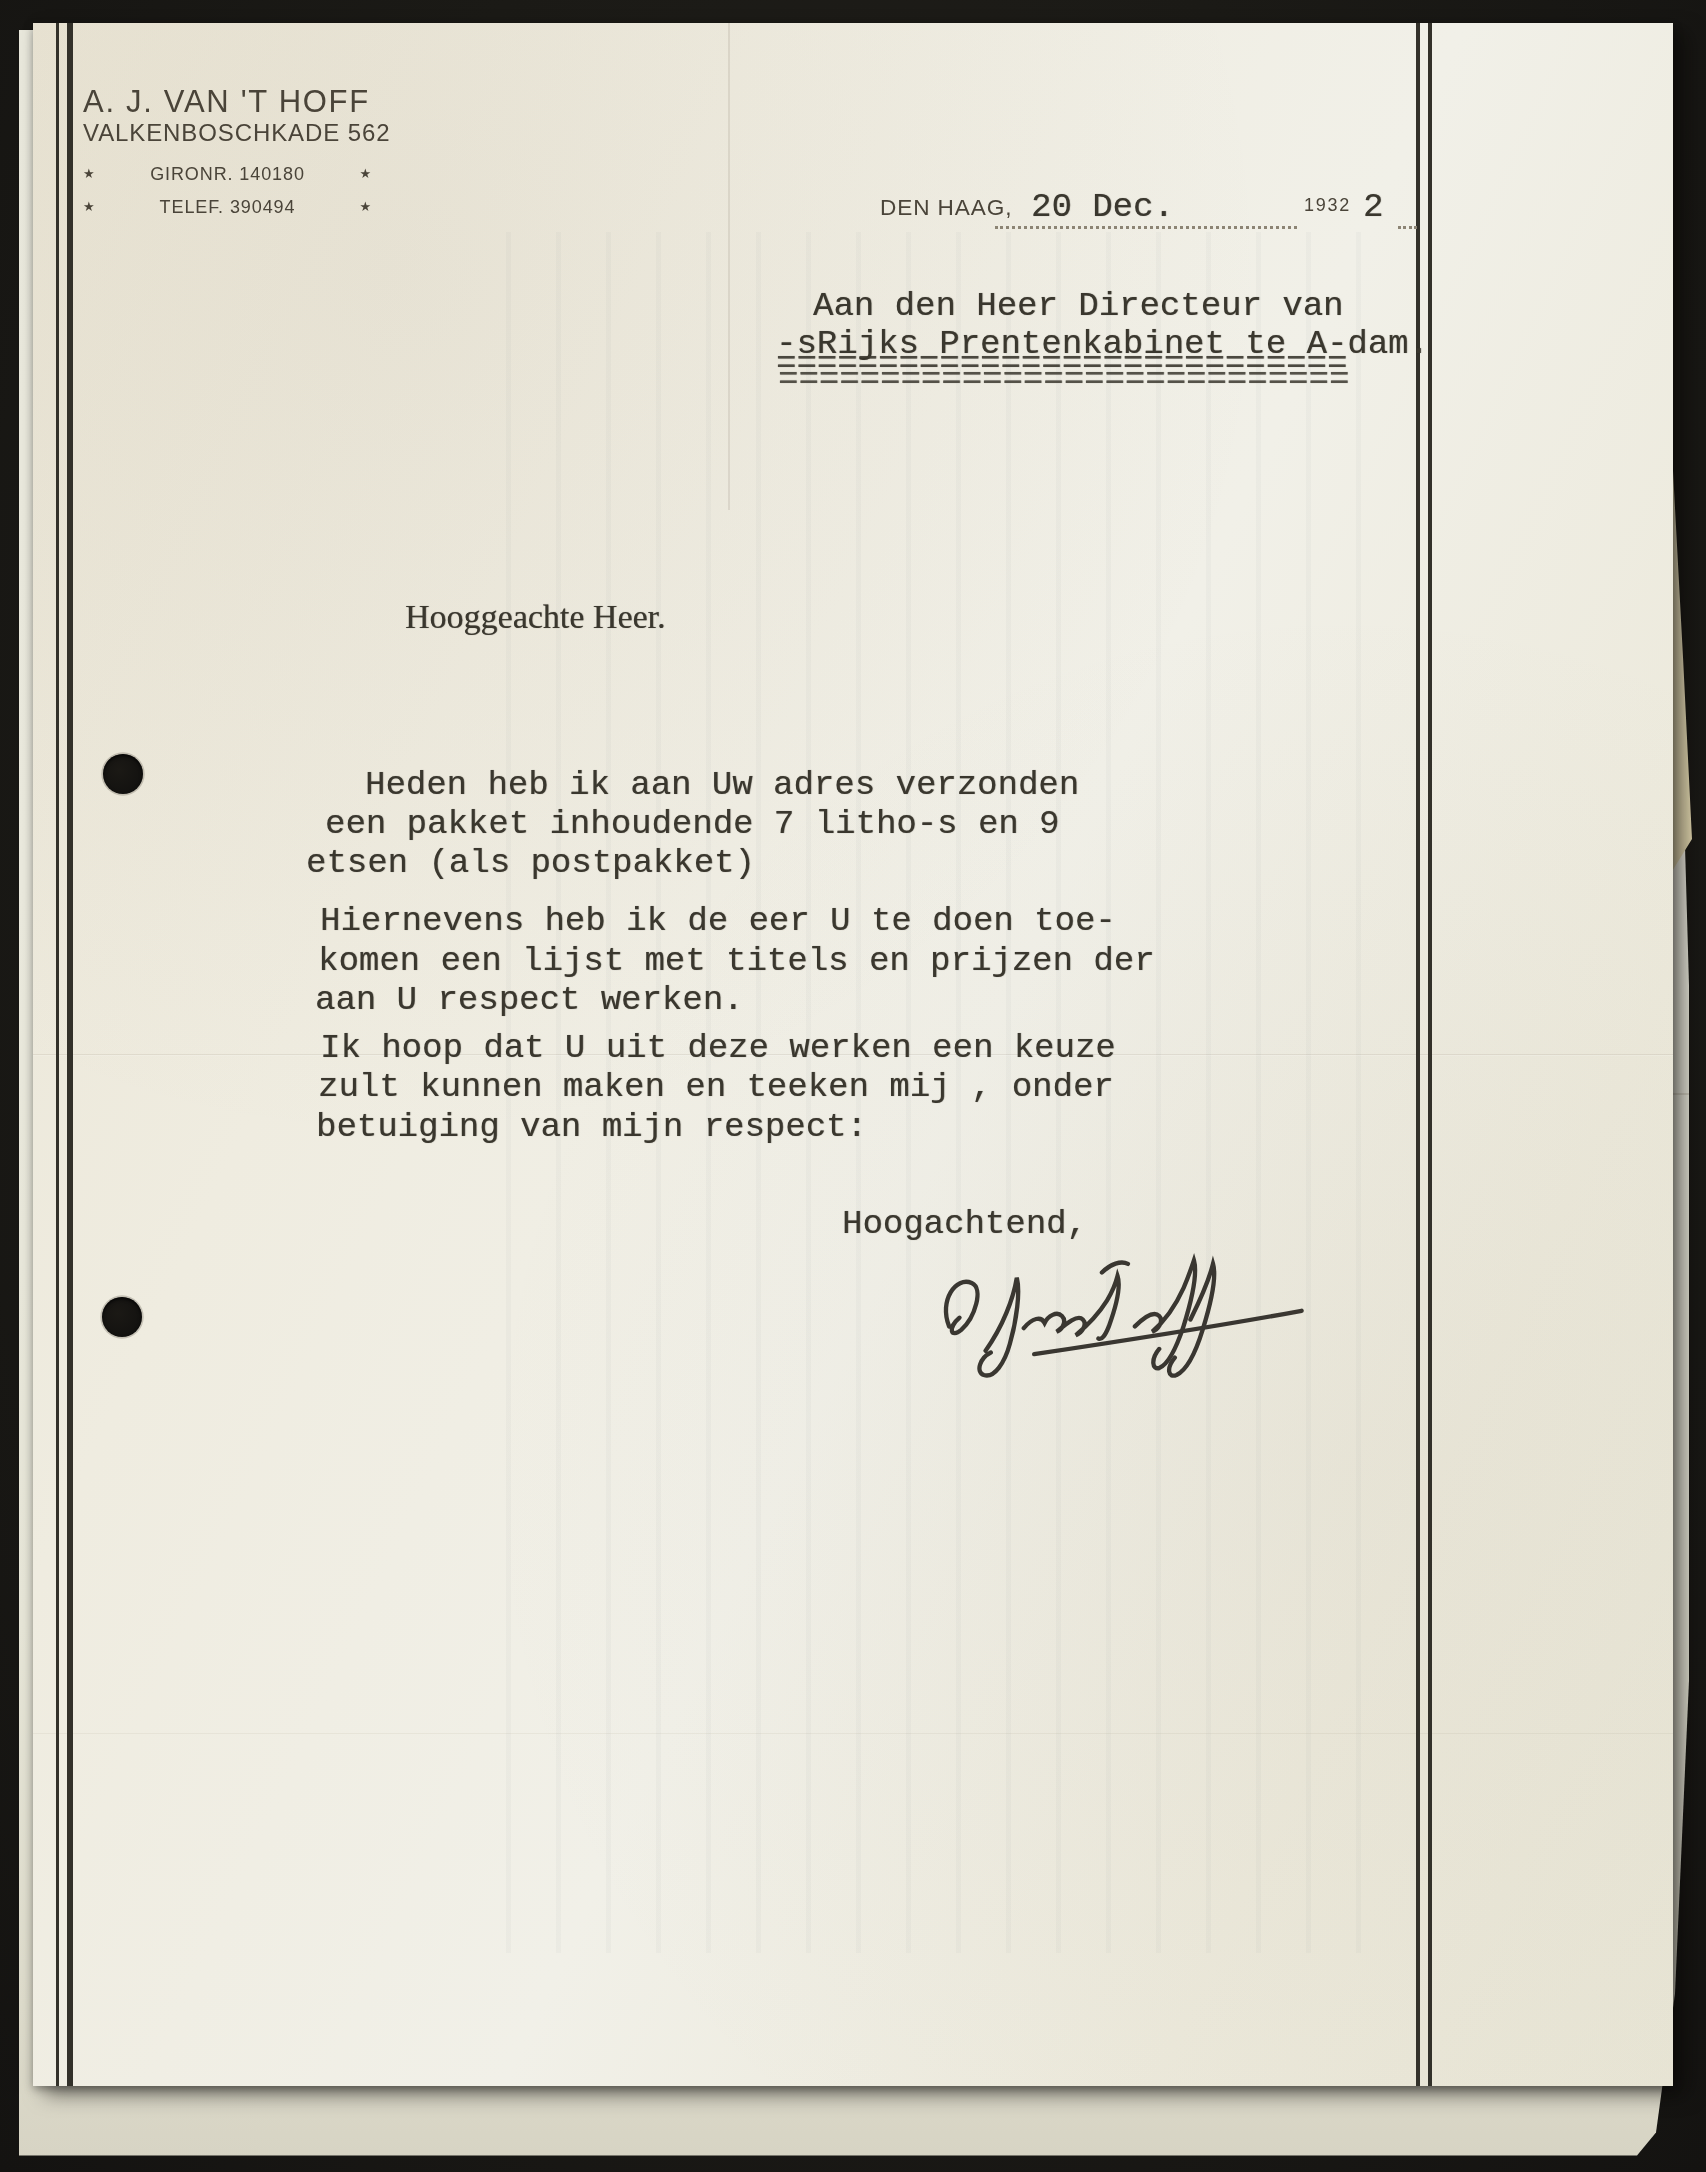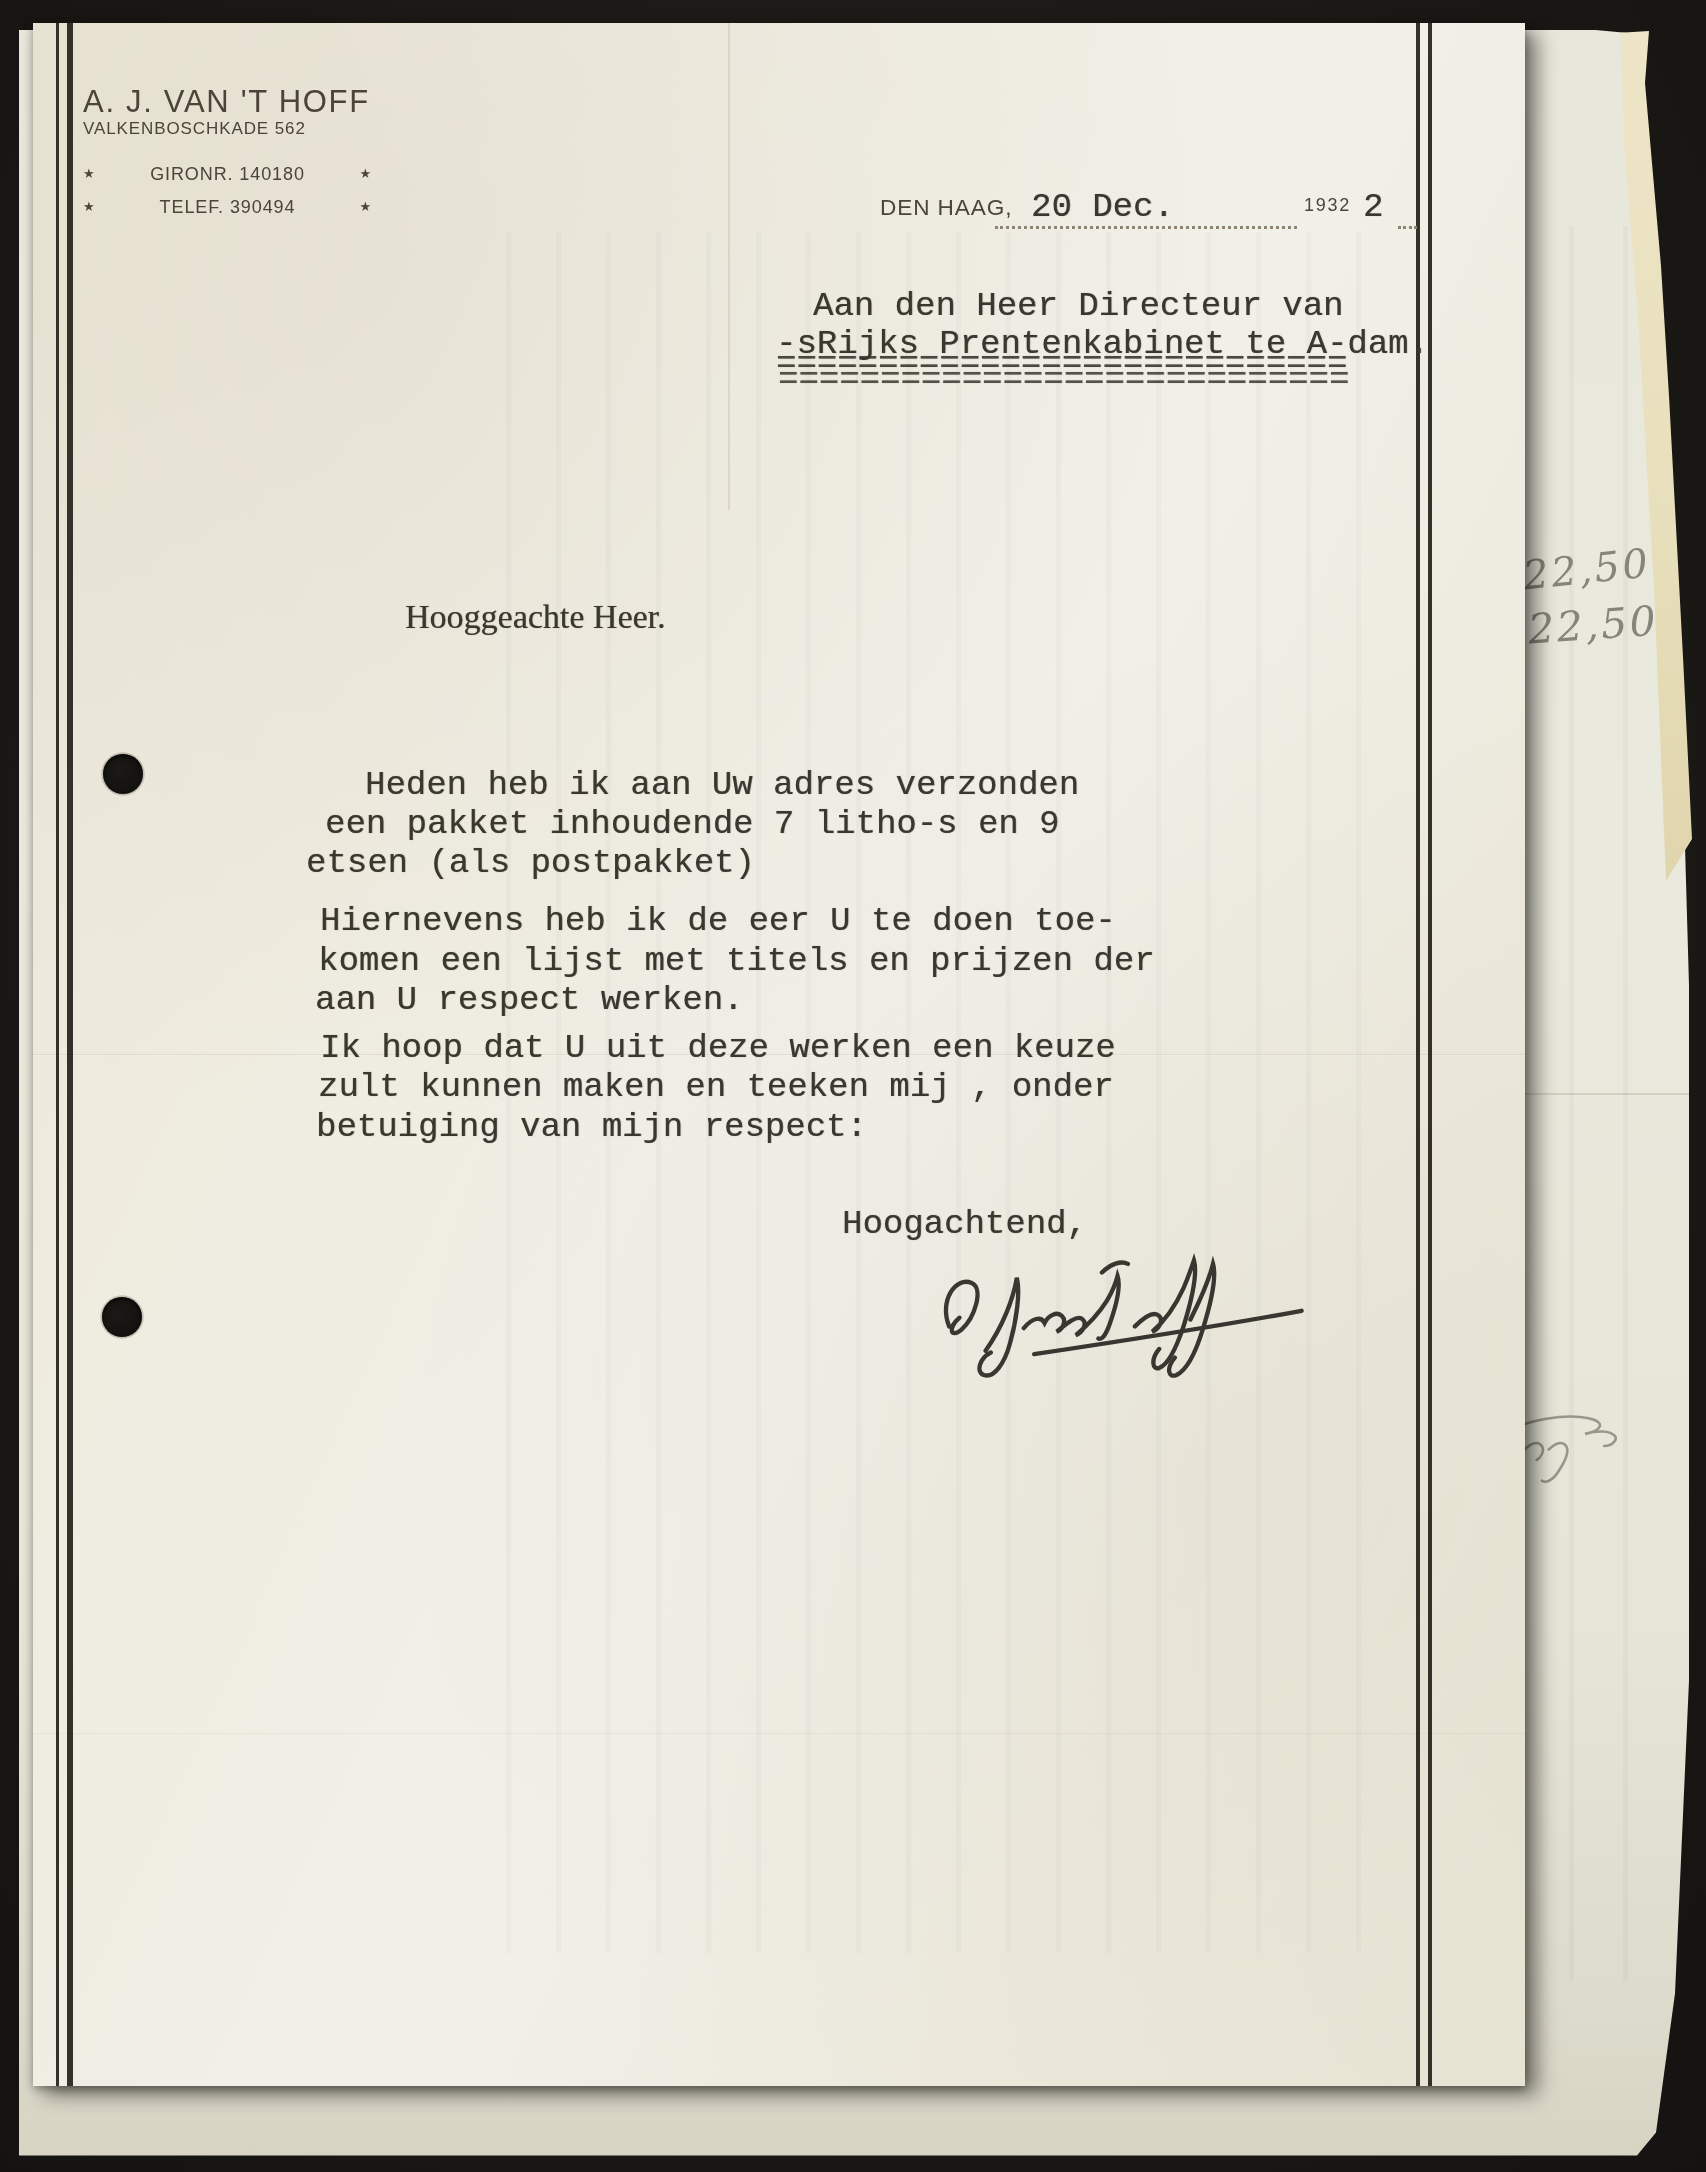--- a/index.html
+++ b/index.html
@@ -19,21 +19,21 @@
         background:rgba(110,100,80,0.18);z-index:2;}
   .ghost-col{position:absolute;left:1477px;top:226px;width:174px;height:1755px;z-index:2;
         background:repeating-linear-gradient(90deg,transparent 0 38px,rgba(96,110,118,0.06) 38px 43px,transparent 43px 54px);}
   
   .pencil{position:absolute;z-index:2;color:#87857b;
           font-family:"DejaVu Serif", serif;font-style:italic;letter-spacing:2.6px;}
   .amount-1{left:1523px;top:546px;font-size:40px;transform:rotate(-6deg);}
   .amount-2{left:1528px;top:601px;font-size:41px;transform:rotate(-4deg);}
   .scribble{position:absolute;z-index:2;}
   
-  .page{position:absolute;left:33px;top:22.6px;width:1492px;height:2063px;z-index:3;
+  .page{position:absolute;left:33px;top:22.6px;width:1640px;height:2063px;z-index:3;
         background:linear-gradient(115deg,#eae5d5 0%,#efece0 28%,#f1f0e8 55%,#ece9db 80%,#e8e5d5 100%);
         box-shadow:12px 8.7px 19px rgba(8,6,4,0.5), 0 3.5px 8.7px rgba(0,0,0,0.35);}
   .page::before{content:"";position:absolute;inset:0;
         background:radial-gradient(circle at 22% 12%, rgba(120,100,70,0.06) 0%, transparent 40%),
                    radial-gradient(circle at 80% 70%, rgba(120,110,90,0.05) 0%, transparent 45%);}
   .rule{position:absolute;top:0;bottom:0;background:#33312a;}
   .rule.l-thin {left:22.6px;width:3.5px;}
   .rule.l-thick{left:34px;width:6px;}
   .rule.r-out  {left:1383px;width:4.3px;}
   .rule.r-in   {left:1395px;width:4.3px;}
@@ -42,21 +42,21 @@
         box-shadow:inset 0 1.7px 3.5px rgba(0,0,0,0.8), 0 0 0 1.7px rgba(70,62,50,0.25);}
   .hole.top{left:70px;top:731px;} .hole.bot{left:69px;top:1274px;}
   .crease-v {position:absolute;left:695px;top:0;width:1.7px;height:487px;background:rgba(95,85,65,0.12);}
   .crease-h1{position:absolute;left:0;right:0;top:1031px;height:1.7px;background:rgba(110,95,70,0.11);box-shadow:0 0.9px 0 rgba(255,255,255,0.18);}
   .crease-h2{position:absolute;left:0;right:0;top:1710px;height:1.7px;background:rgba(110,95,70,0.07);}
   .ghost-page{position:absolute;left:435px;top:209px;width:921px;height:1721px;
         background:repeating-linear-gradient(90deg,transparent 0 38px,rgba(100,112,120,0.045) 38px 43px,transparent 43px 50px);}
   
   .print{color:#4a4439;}
   .lh-name{position:absolute;left:50px;top:61px;font-size:31px;letter-spacing:1.7px;}
-  .lh-addr{position:absolute;left:50px;top:96px;font-size:17px;letter-spacing:0.9px;}
+  .lh-addr{position:absolute;left:50px;top:96px;font-size:24px;letter-spacing:0.9px;}
   .lh-row{position:absolute;left:50px;width:289px;display:flex;align-items:center;justify-content:space-between;font-size:18px;letter-spacing:0.9px;}
   .lh-row.giro{top:141px;} .lh-row.tel{top:174px;}
   .star{font-size:13px;line-height:18px;}
   
   .dateline{position:absolute;left:847px;top:165px;width:574px;height:52px;}
   .dl-place{position:absolute;left:0;top:7px;font-size:22.6px;letter-spacing:0.9px;}
   .dl-dots{position:absolute;top:38px;border-bottom:3.5px dotted #8c8474;height:0;}
   .dl-dots.a{left:115px;width:302px;} .dl-dots.b{left:518px;width:19px;}
   .dl-year{position:absolute;left:424px;top:7px;font-size:18px;letter-spacing:1.7px;}
   .dl-over{position:absolute;left:483px;top:0;}

